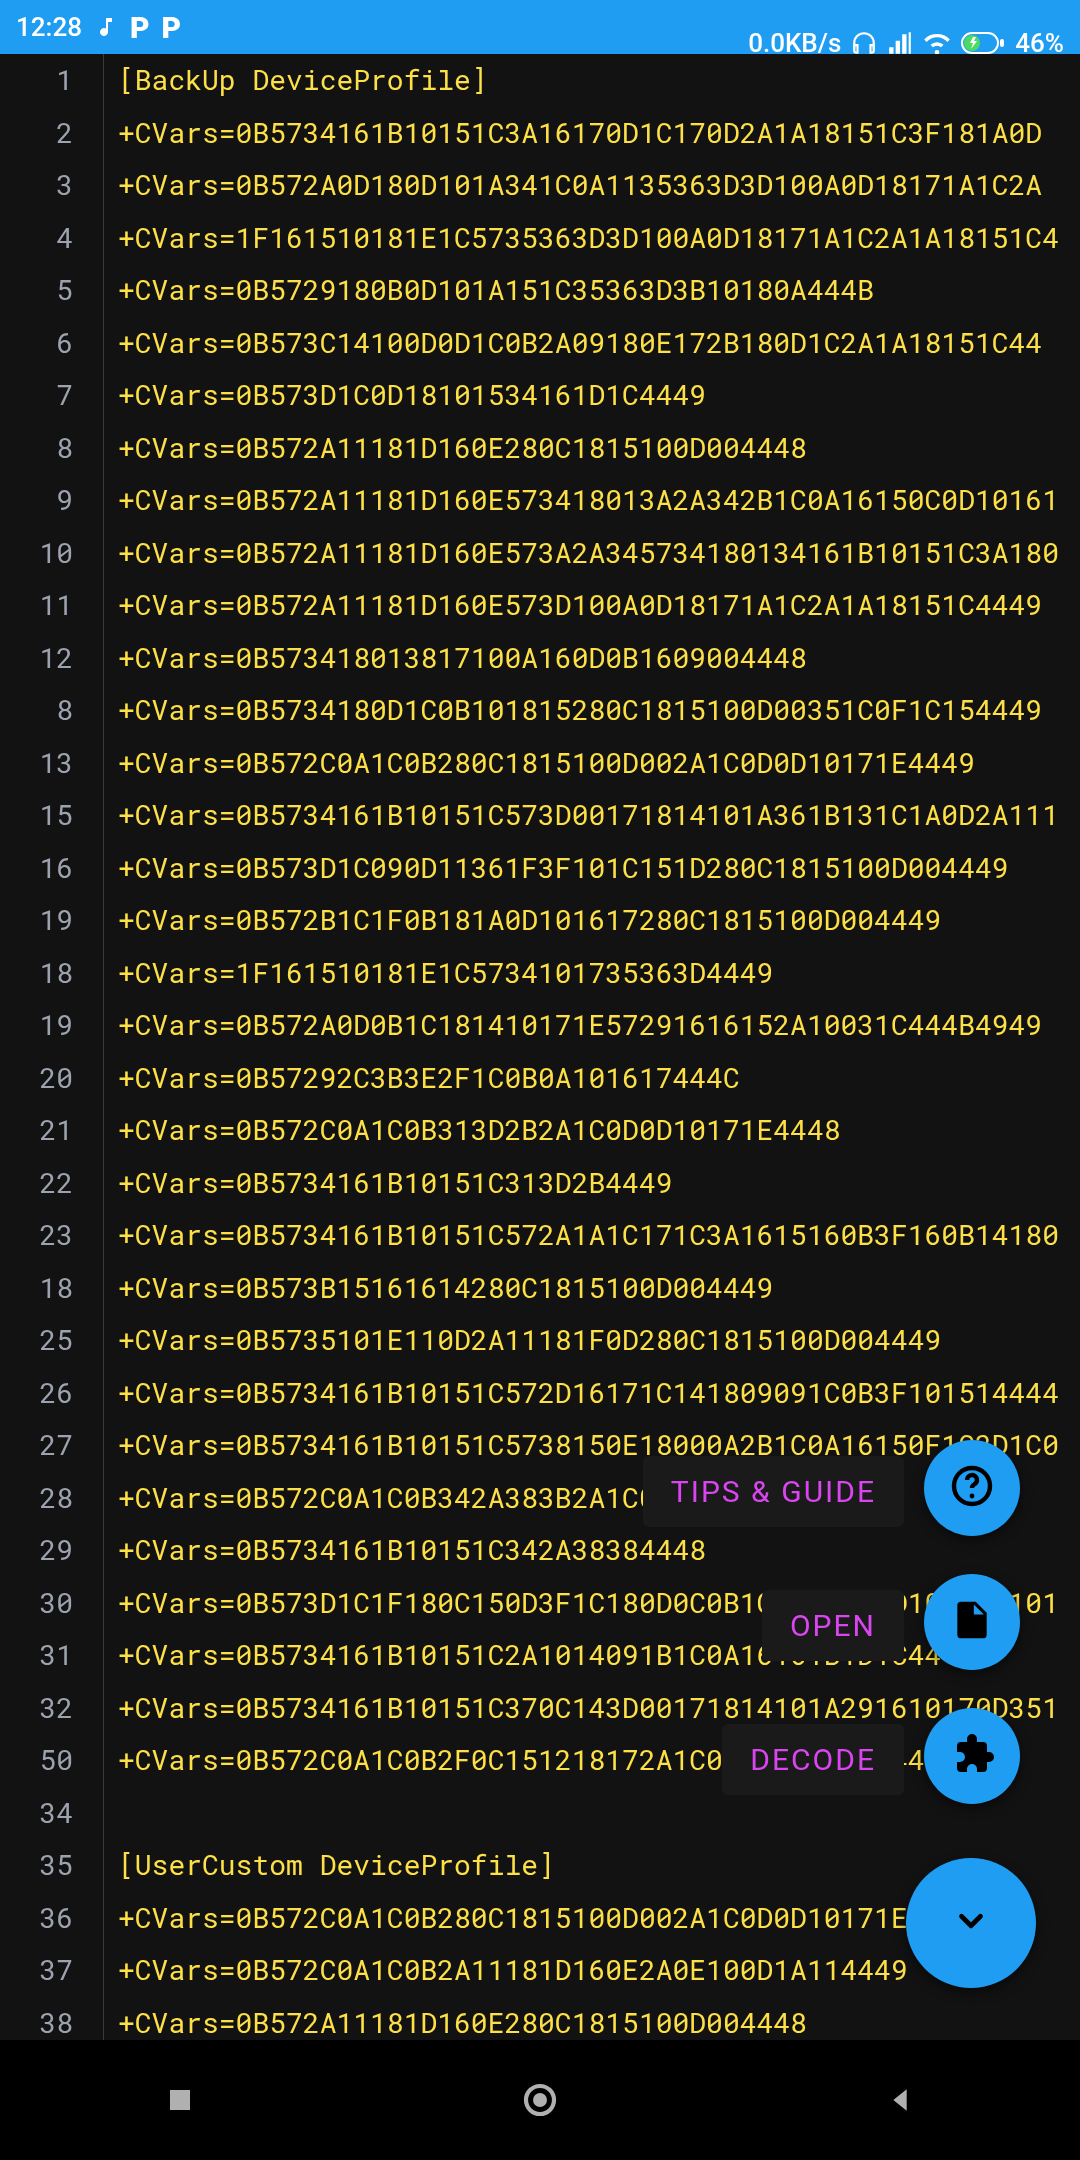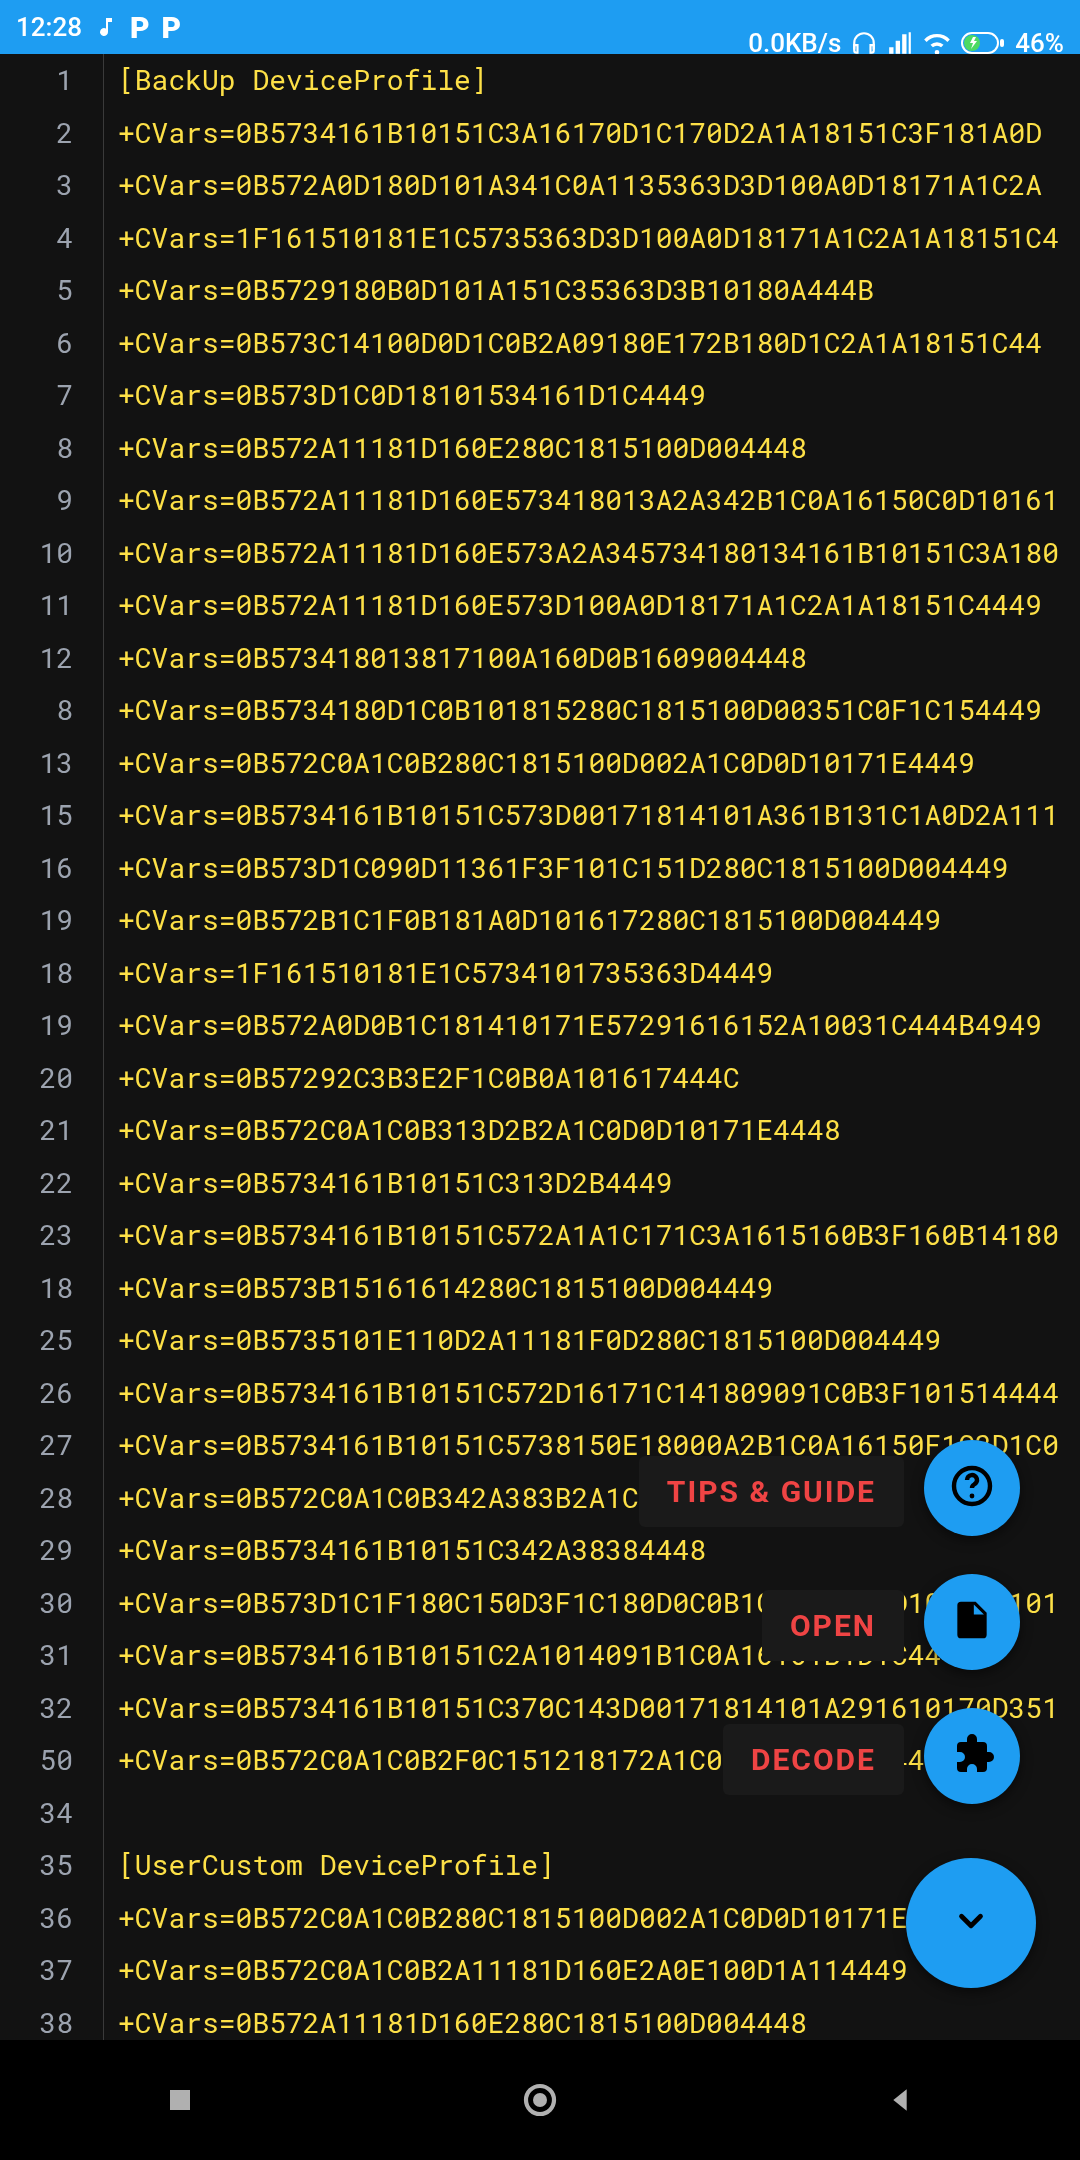--- a/index.html
+++ b/index.html
@@ -57,23 +57,23 @@
   border-radius: 50%;
   background: #1E9DF2;
   display: flex; align-items: center; justify-content: center;
   box-shadow: 0 4px 12px rgba(0,0,0,.5);
 }
 .fab-lg { width: 130px; height: 130px; }
 .fab-label {
   position: absolute;
   right: 176px;
   background: #1A1A1A;
-  color: #ef4444;
+  color: #d946ef;
   font-size: 30px;
-  font-weight: 700;
+  font-weight: 400;
   letter-spacing: 2px;
   padding: 18px 28px;
   border-radius: 6px;
 }
 
 #fab-help    { right: 60px; top: 1440px; }
 #fab-open    { right: 60px; top: 1574px; }
 #fab-decode  { right: 60px; top: 1708px; }
 #fab-down    { right: 44px; top: 1858px; }
 #lbl-tips    { top: 1456px; }

